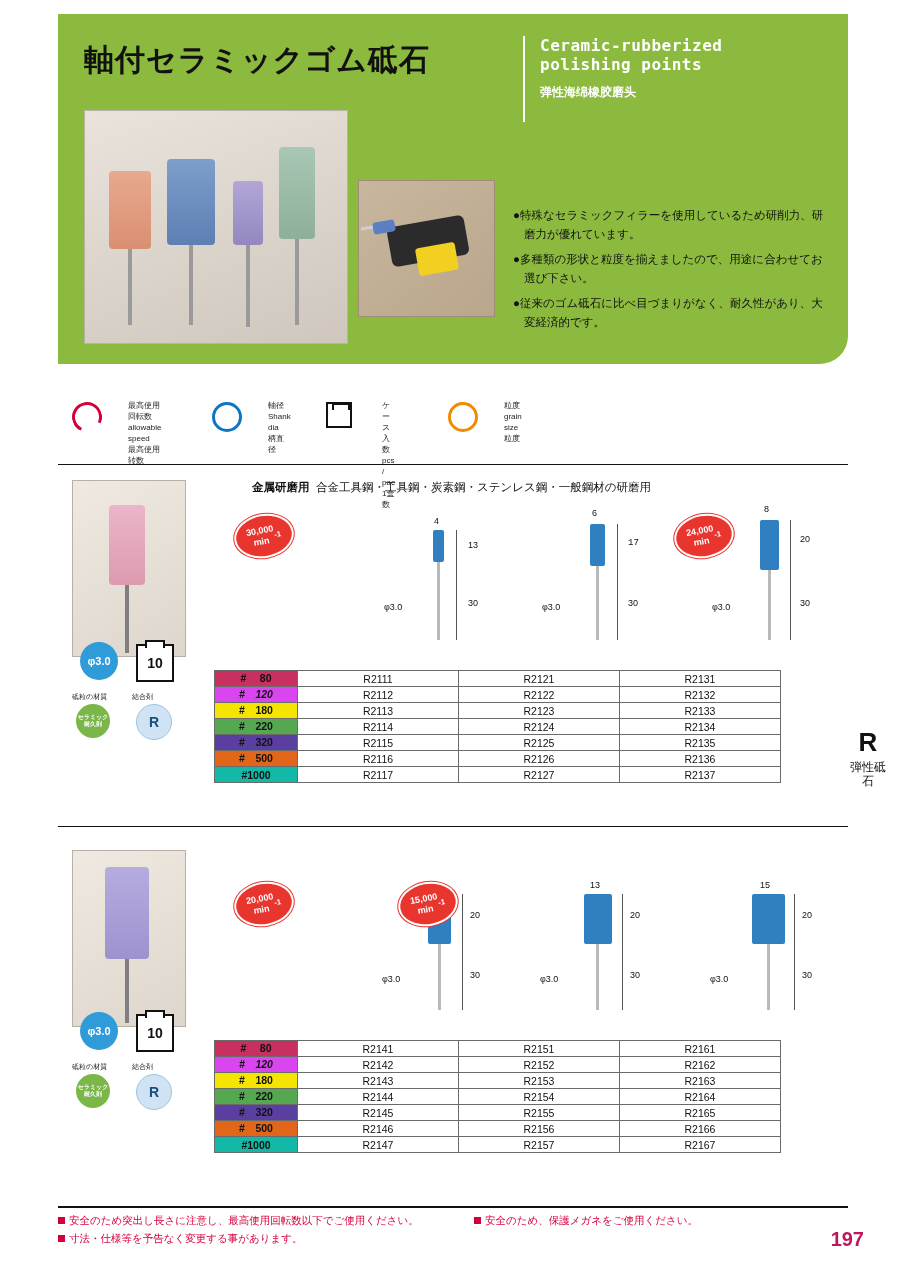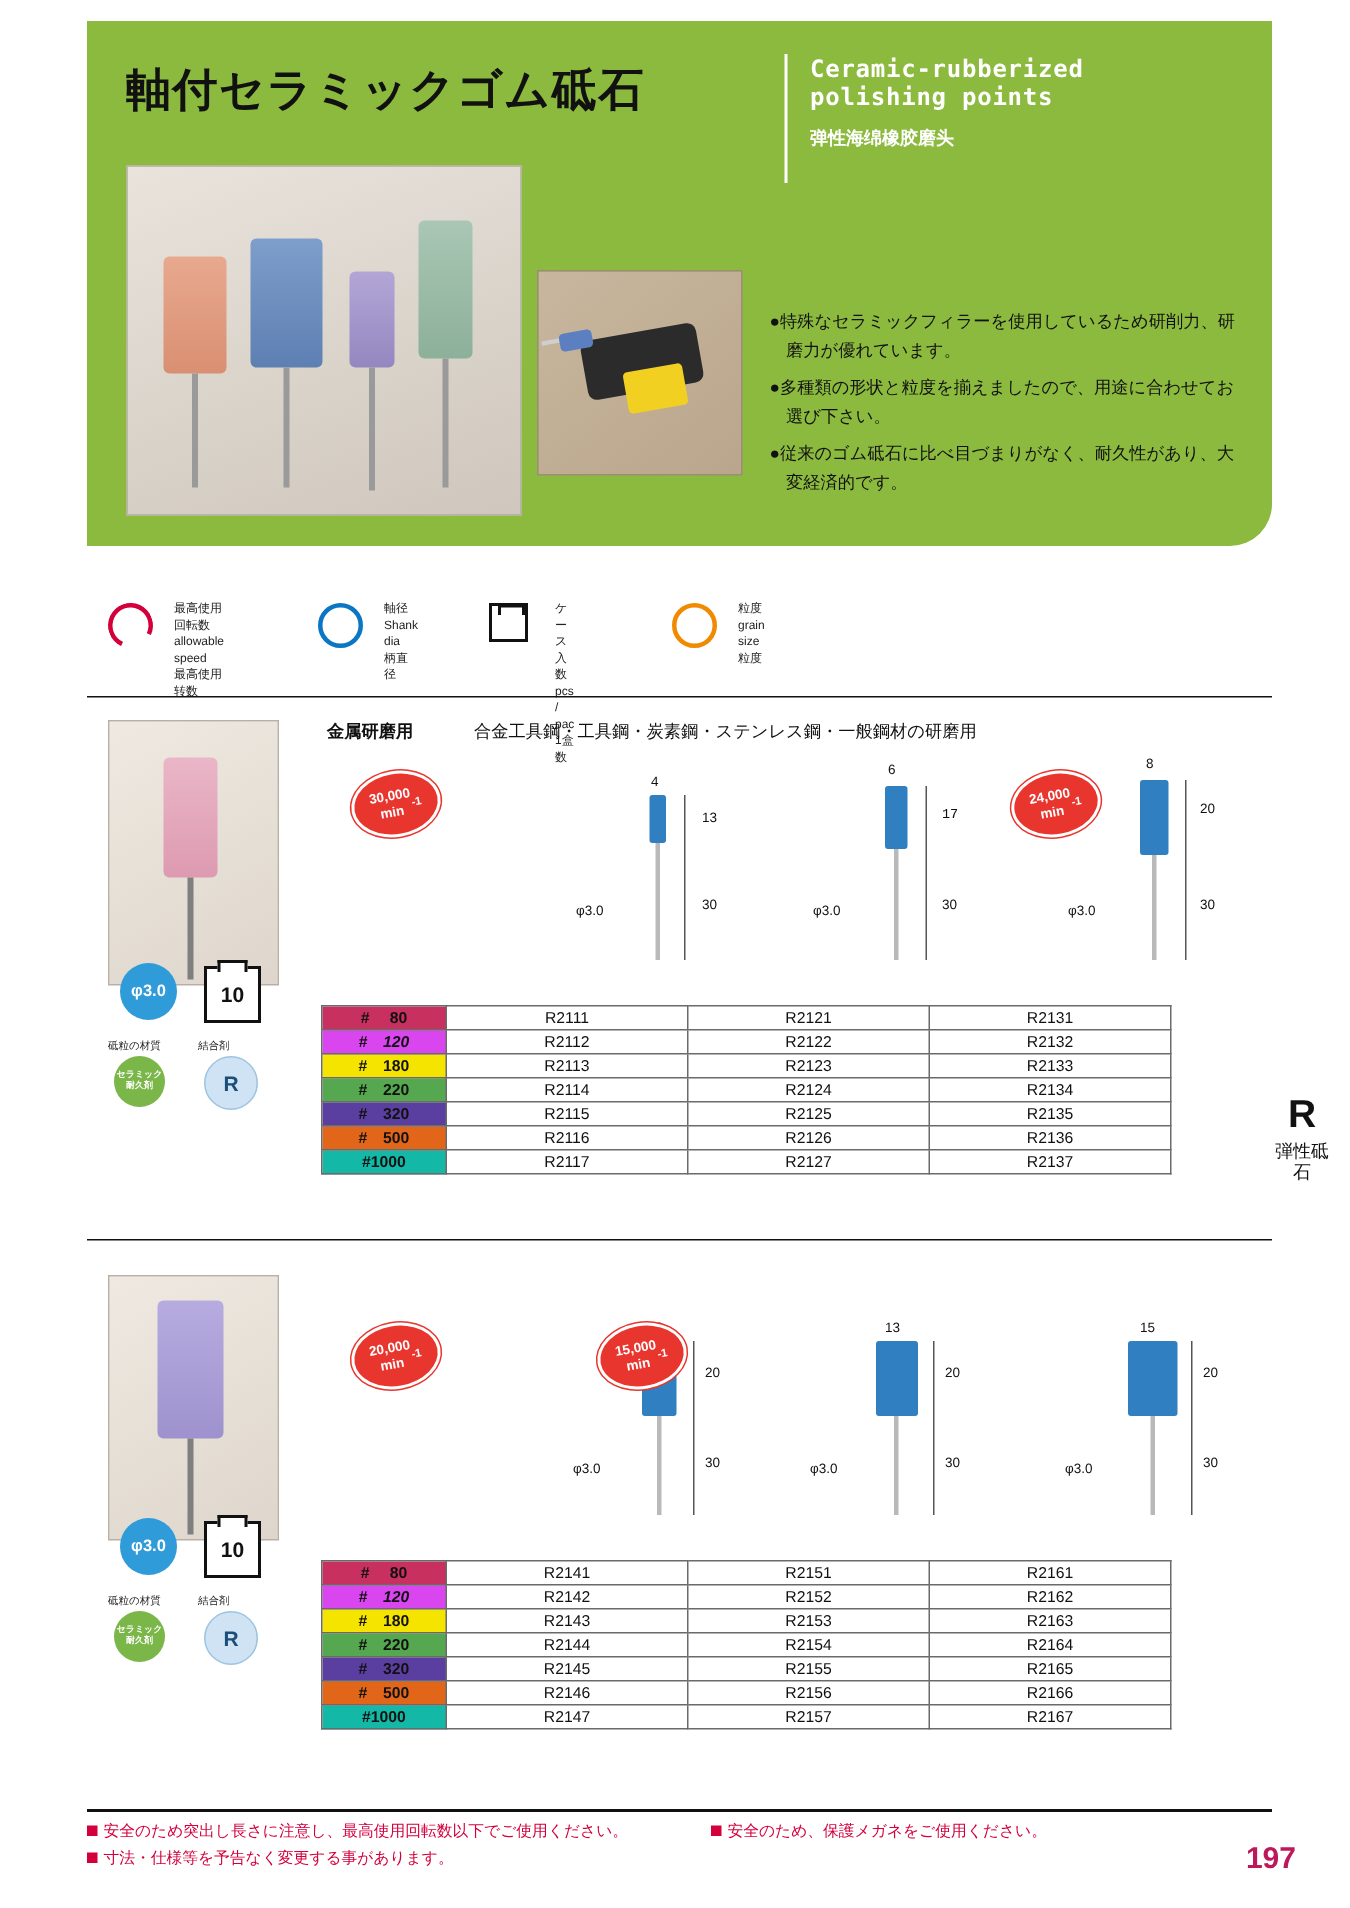--- a/index.html
+++ b/index.html
@@ -57,33 +57,33 @@
   .bullets{
     position:absolute;left:455px;top:192px;width:320px;
     font-size:11.5px;line-height:19px;color:#111;
   }
   .bullets p{margin:0 0 6px 0;text-indent:-11px;padding-left:11px;}
 
   
   .legend{position:absolute;left:58px;top:400px;width:500px;height:44px;}
   .lg-item{position:absolute;top:0;}
   .lg-ic{position:absolute;left:0;top:2px;width:34px;height:34px;}
-  .lg-tx{position:absolute;left:44px;top:0px;font-size:8px;line-height:11px;color:#222;}
+  .lg-tx{position:absolute;left:56px;top:0px;font-size:8px;line-height:11px;color:#222;}
   .ring{width:30px;height:30px;border-radius:50%;border:3px solid #111;box-sizing:border-box;}
   .ring.red{border-color:#d4003c;border-bottom-color:transparent;transform:rotate(-20deg);}
   .ring.blue{border-color:#0b76c3;}
   .ring.orange{border-color:#f08a00;}
   .cube{width:26px;height:26px;border:2.5px solid #111;box-sizing:border-box;position:relative;}
   .cube:after{content:"";position:absolute;left:4px;top:-1px;width:18px;height:7px;border:2px solid #111;border-bottom:none;box-sizing:border-box;}
 
   .hr{position:absolute;left:58px;height:1px;background:#111;width:790px;}
 
   
   .sect{position:absolute;left:58px;width:790px;}
-  .sec-cap{position:absolute;font-size:11.5px;font-weight:bold;color:#111;}
+  .sec-cap{position:absolute;font-size:11.5px;font-weight:bold;color:#111;margin-left:34px;}
   .sec-cap2{position:absolute;font-size:11.5px;color:#111;}
 
   .prodphoto{
     position:absolute;width:112px;height:175px;background:linear-gradient(150deg,#efe9e1,#ded6cc);
     border:1px solid #b8b0a6;overflow:hidden;
   }
   .badge-dia{
     position:absolute;width:38px;height:38px;border-radius:50%;
     background:#2f9bd8;color:#fff;font-size:11px;font-weight:bold;
     display:flex;align-items:center;justify-content:center;

